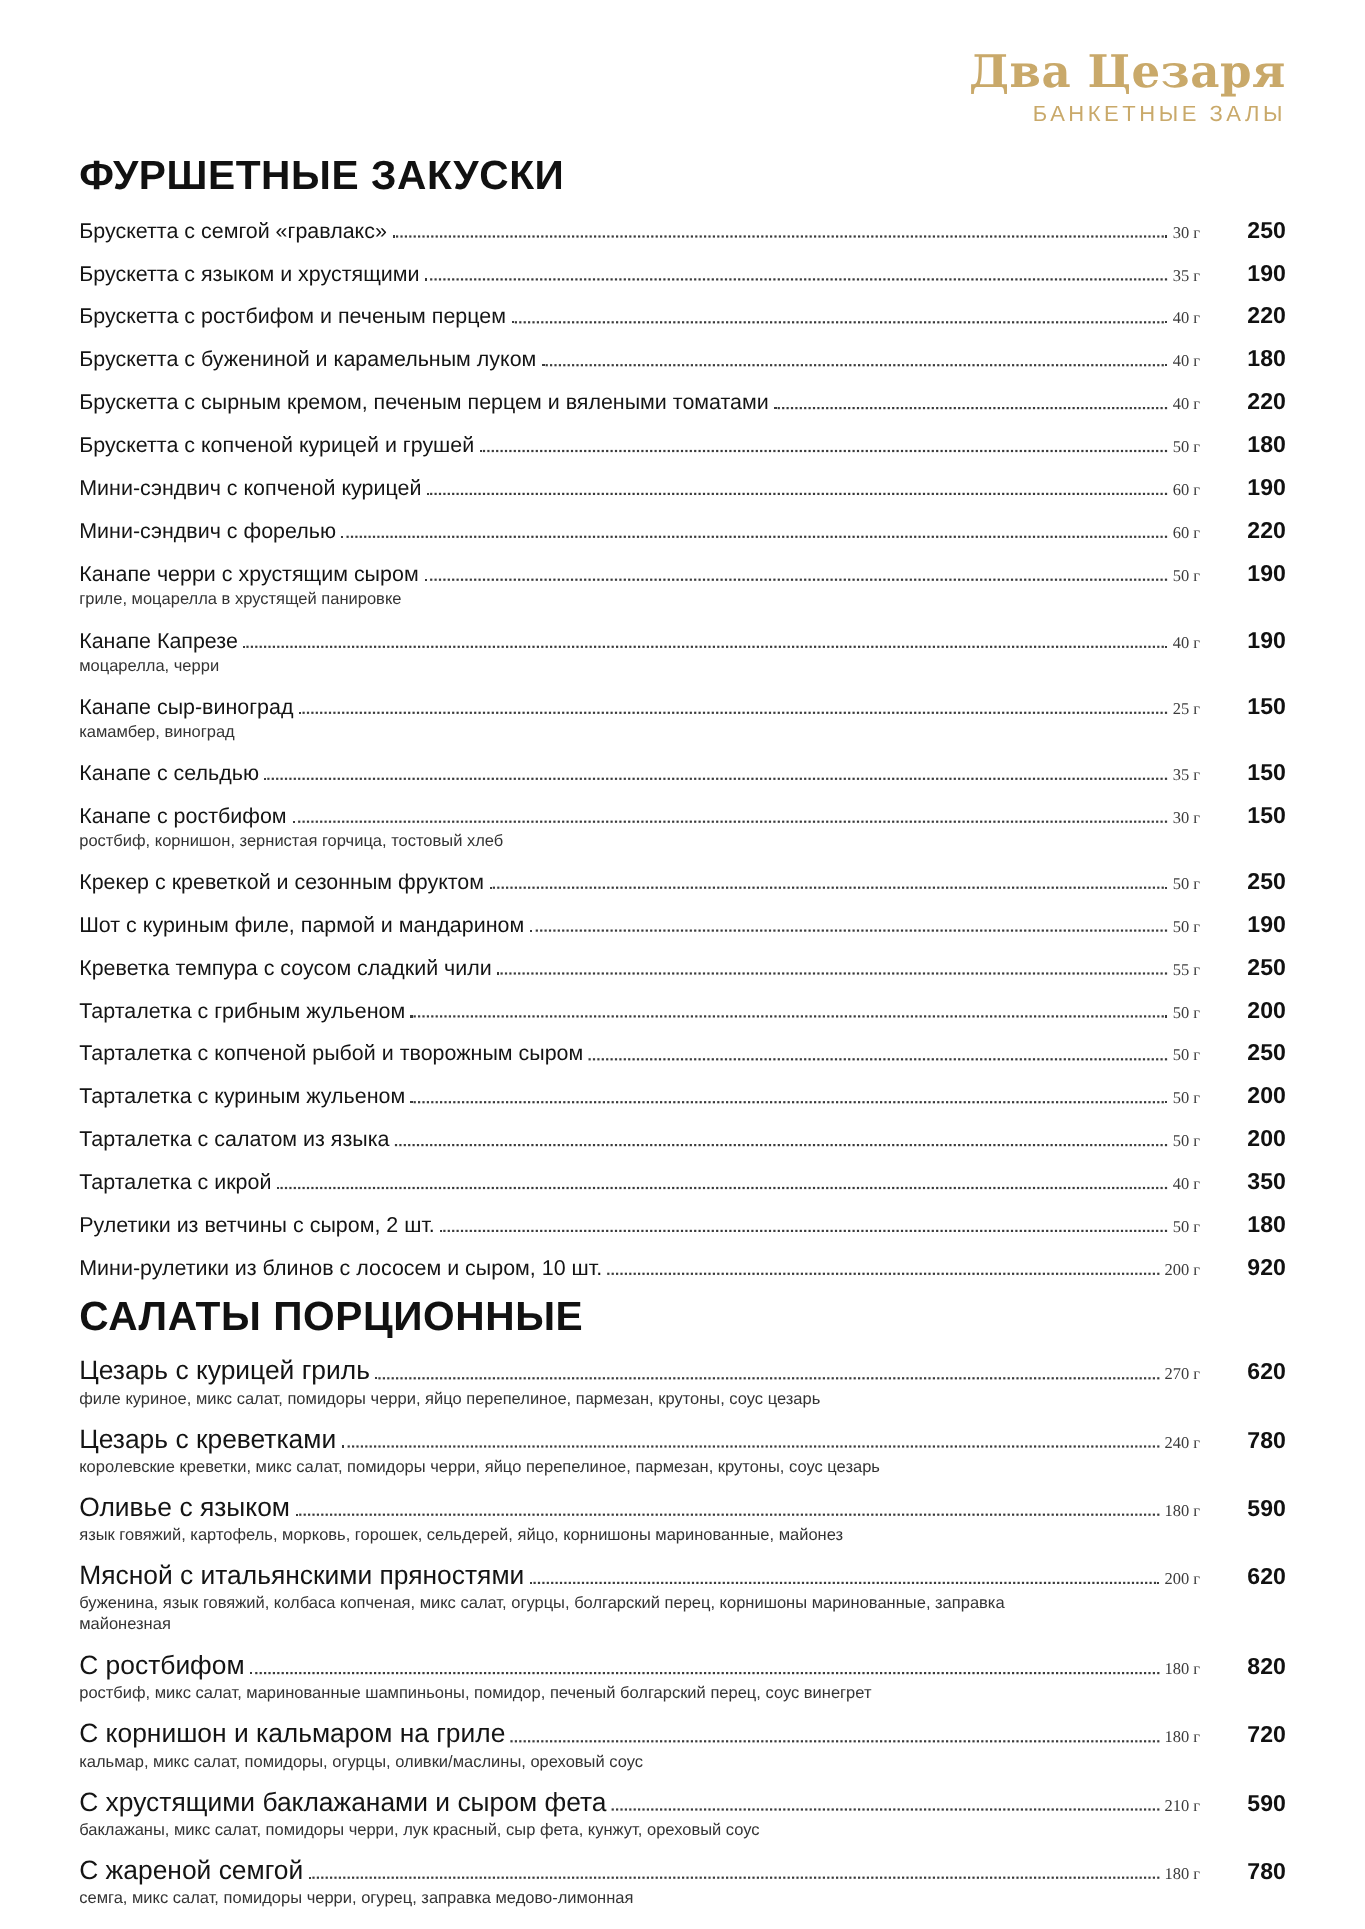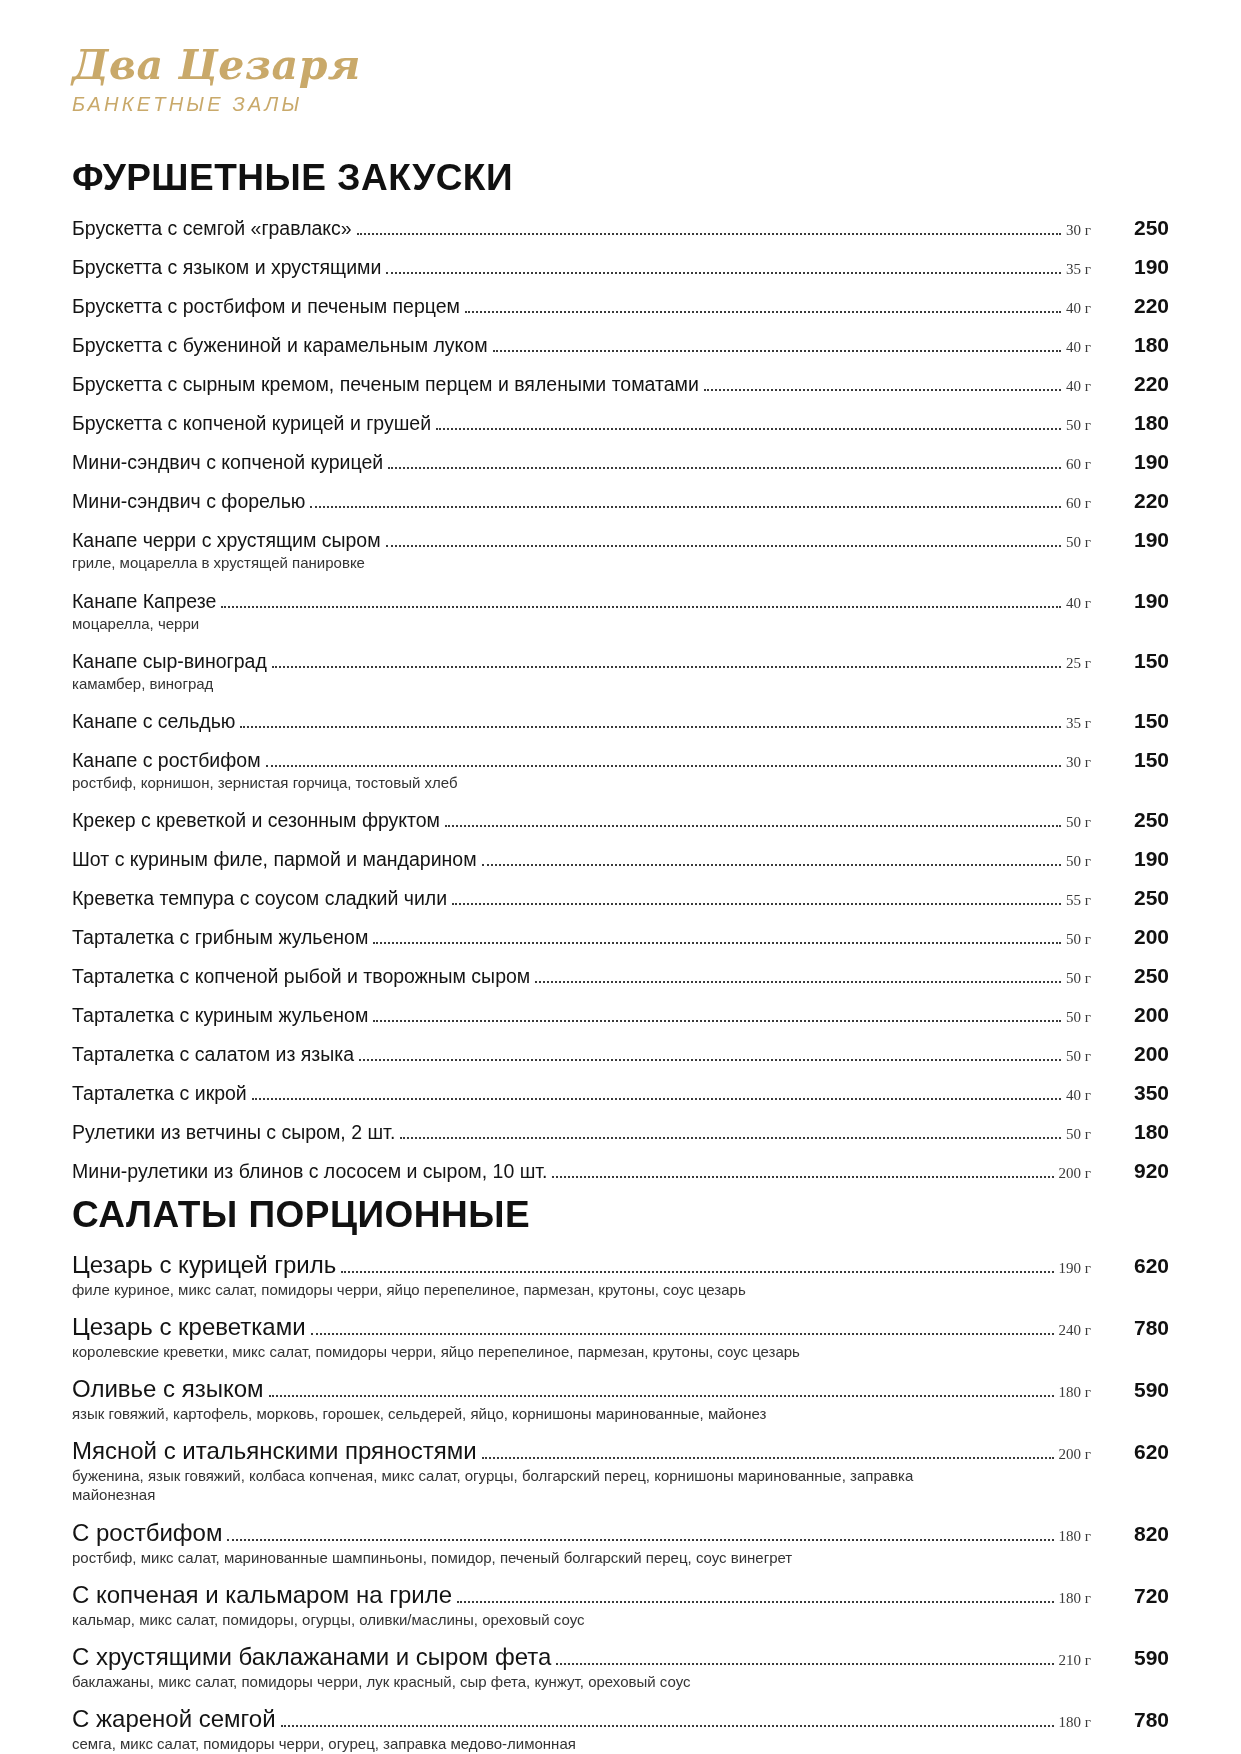--- a/index.html
+++ b/index.html
@@ -17,23 +17,22 @@
   }
   .page {
     padding: 44px 72px 0 72px;
     box-sizing: border-box;
     width: 1241px;
     height: 1754px;
   }
 
   
   .brand {
-    text-align: left;
-    margin-bottom: 40px;
-    font-style: italic;
+    text-align: right;
+    margin-bottom: 22px;
   }
   .brand-title {
     font-family: "DejaVu Serif", serif;
     font-size: 41px;
     font-weight: bold;
     color: #c9a96a;
     letter-spacing: 0.5px;
     line-height: 1.05;
   }
   .brand-sub {
@@ -316,21 +315,21 @@
       </div>
   </div>
 
   <div class="section salads">
     <div class="section-title second">САЛАТЫ ПОРЦИОННЫЕ</div>
     <div id="salads-list">
         <div class="item">
           <div class="item-line">
             <span class="item-name">Цезарь с курицей гриль</span>
             <span class="dots"></span>
-            <span class="weight">190 г</span>
+            <span class="weight">270 г</span>
             <span class="price">620</span>
           </div>
           <div class="desc">филе куриное, микс салат, помидоры черри, яйцо перепелиное, пармезан, крутоны, соус цезарь</div>
         </div>
         <div class="item">
           <div class="item-line">
             <span class="item-name">Цезарь с креветками</span>
             <span class="dots"></span>
             <span class="weight">240 г</span>
             <span class="price">780</span>
@@ -359,21 +358,21 @@
           <div class="item-line">
             <span class="item-name">С ростбифом</span>
             <span class="dots"></span>
             <span class="weight">180 г</span>
             <span class="price">820</span>
           </div>
           <div class="desc">ростбиф, микс салат, маринованные шампиньоны, помидор, печеный болгарский перец, соус винегрет</div>
         </div>
         <div class="item">
           <div class="item-line">
-            <span class="item-name">С копченая и кальмаром на гриле</span>
+            <span class="item-name">С корнишон и кальмаром на гриле</span>
             <span class="dots"></span>
             <span class="weight">180 г</span>
             <span class="price">720</span>
           </div>
           <div class="desc">кальмар, микс салат, помидоры, огурцы, оливки/маслины, ореховый соус</div>
         </div>
         <div class="item">
           <div class="item-line">
             <span class="item-name">С хрустящими баклажанами и сыром фета</span>
             <span class="dots"></span>

